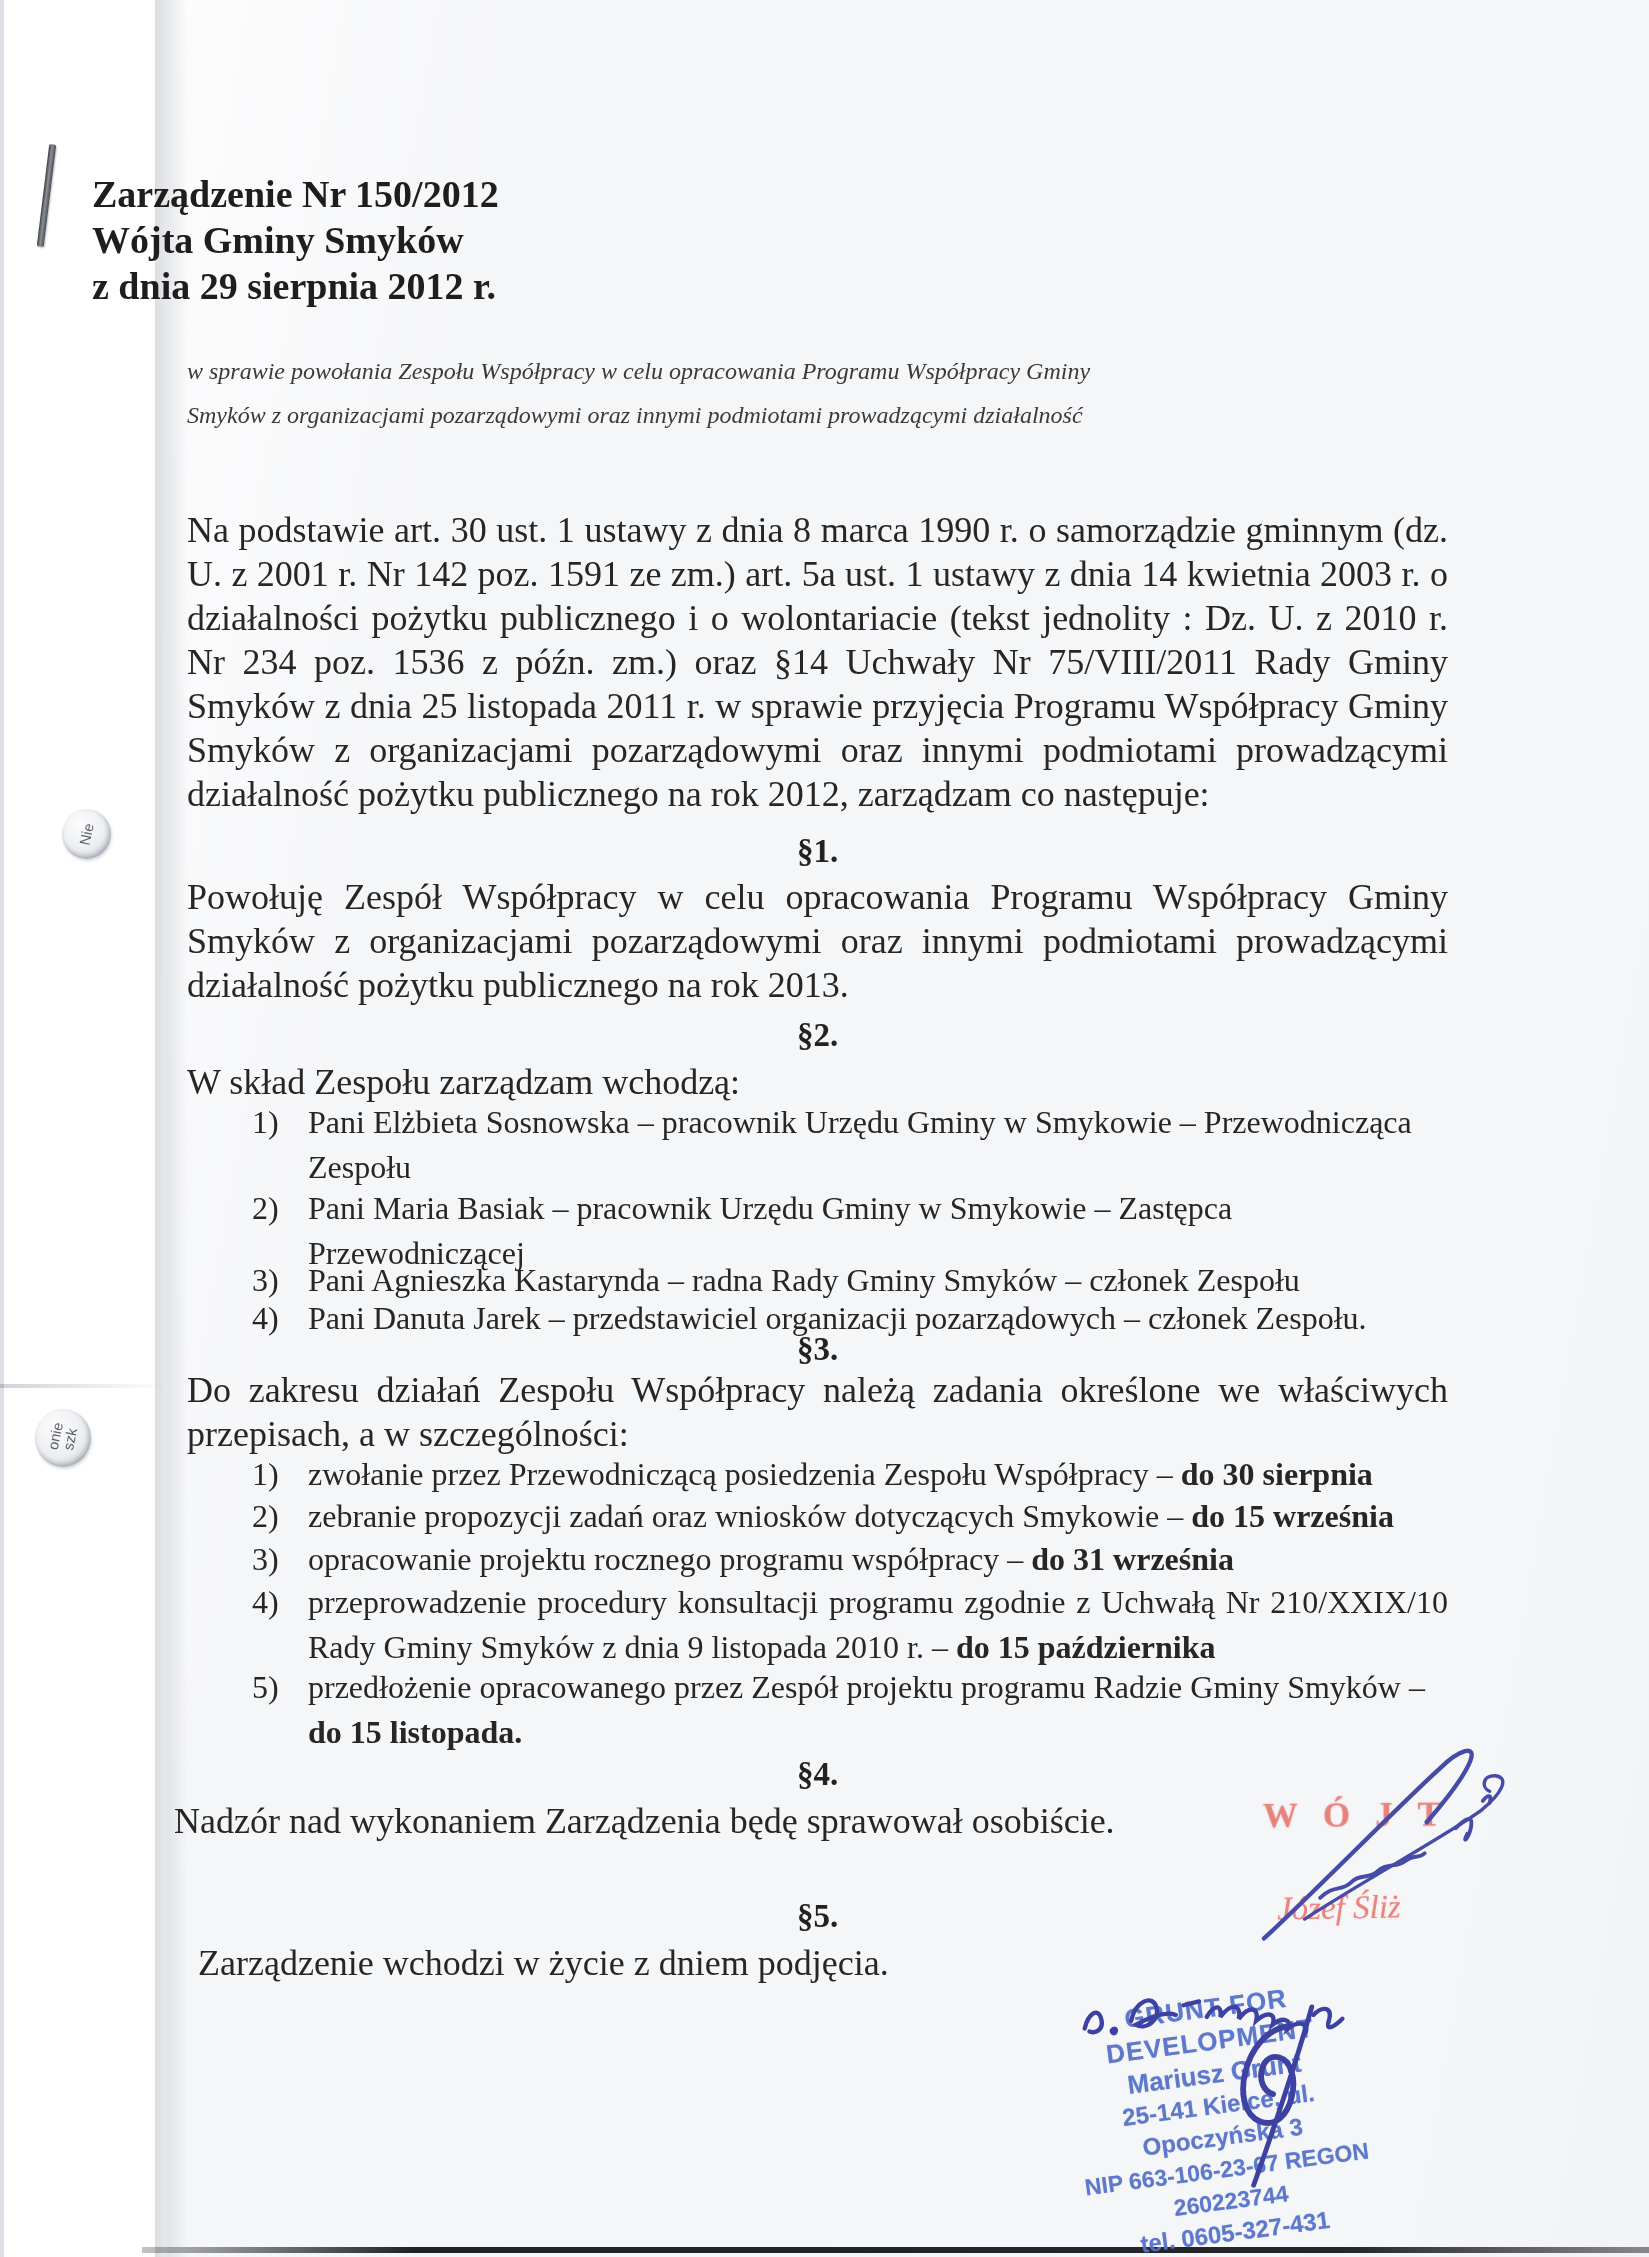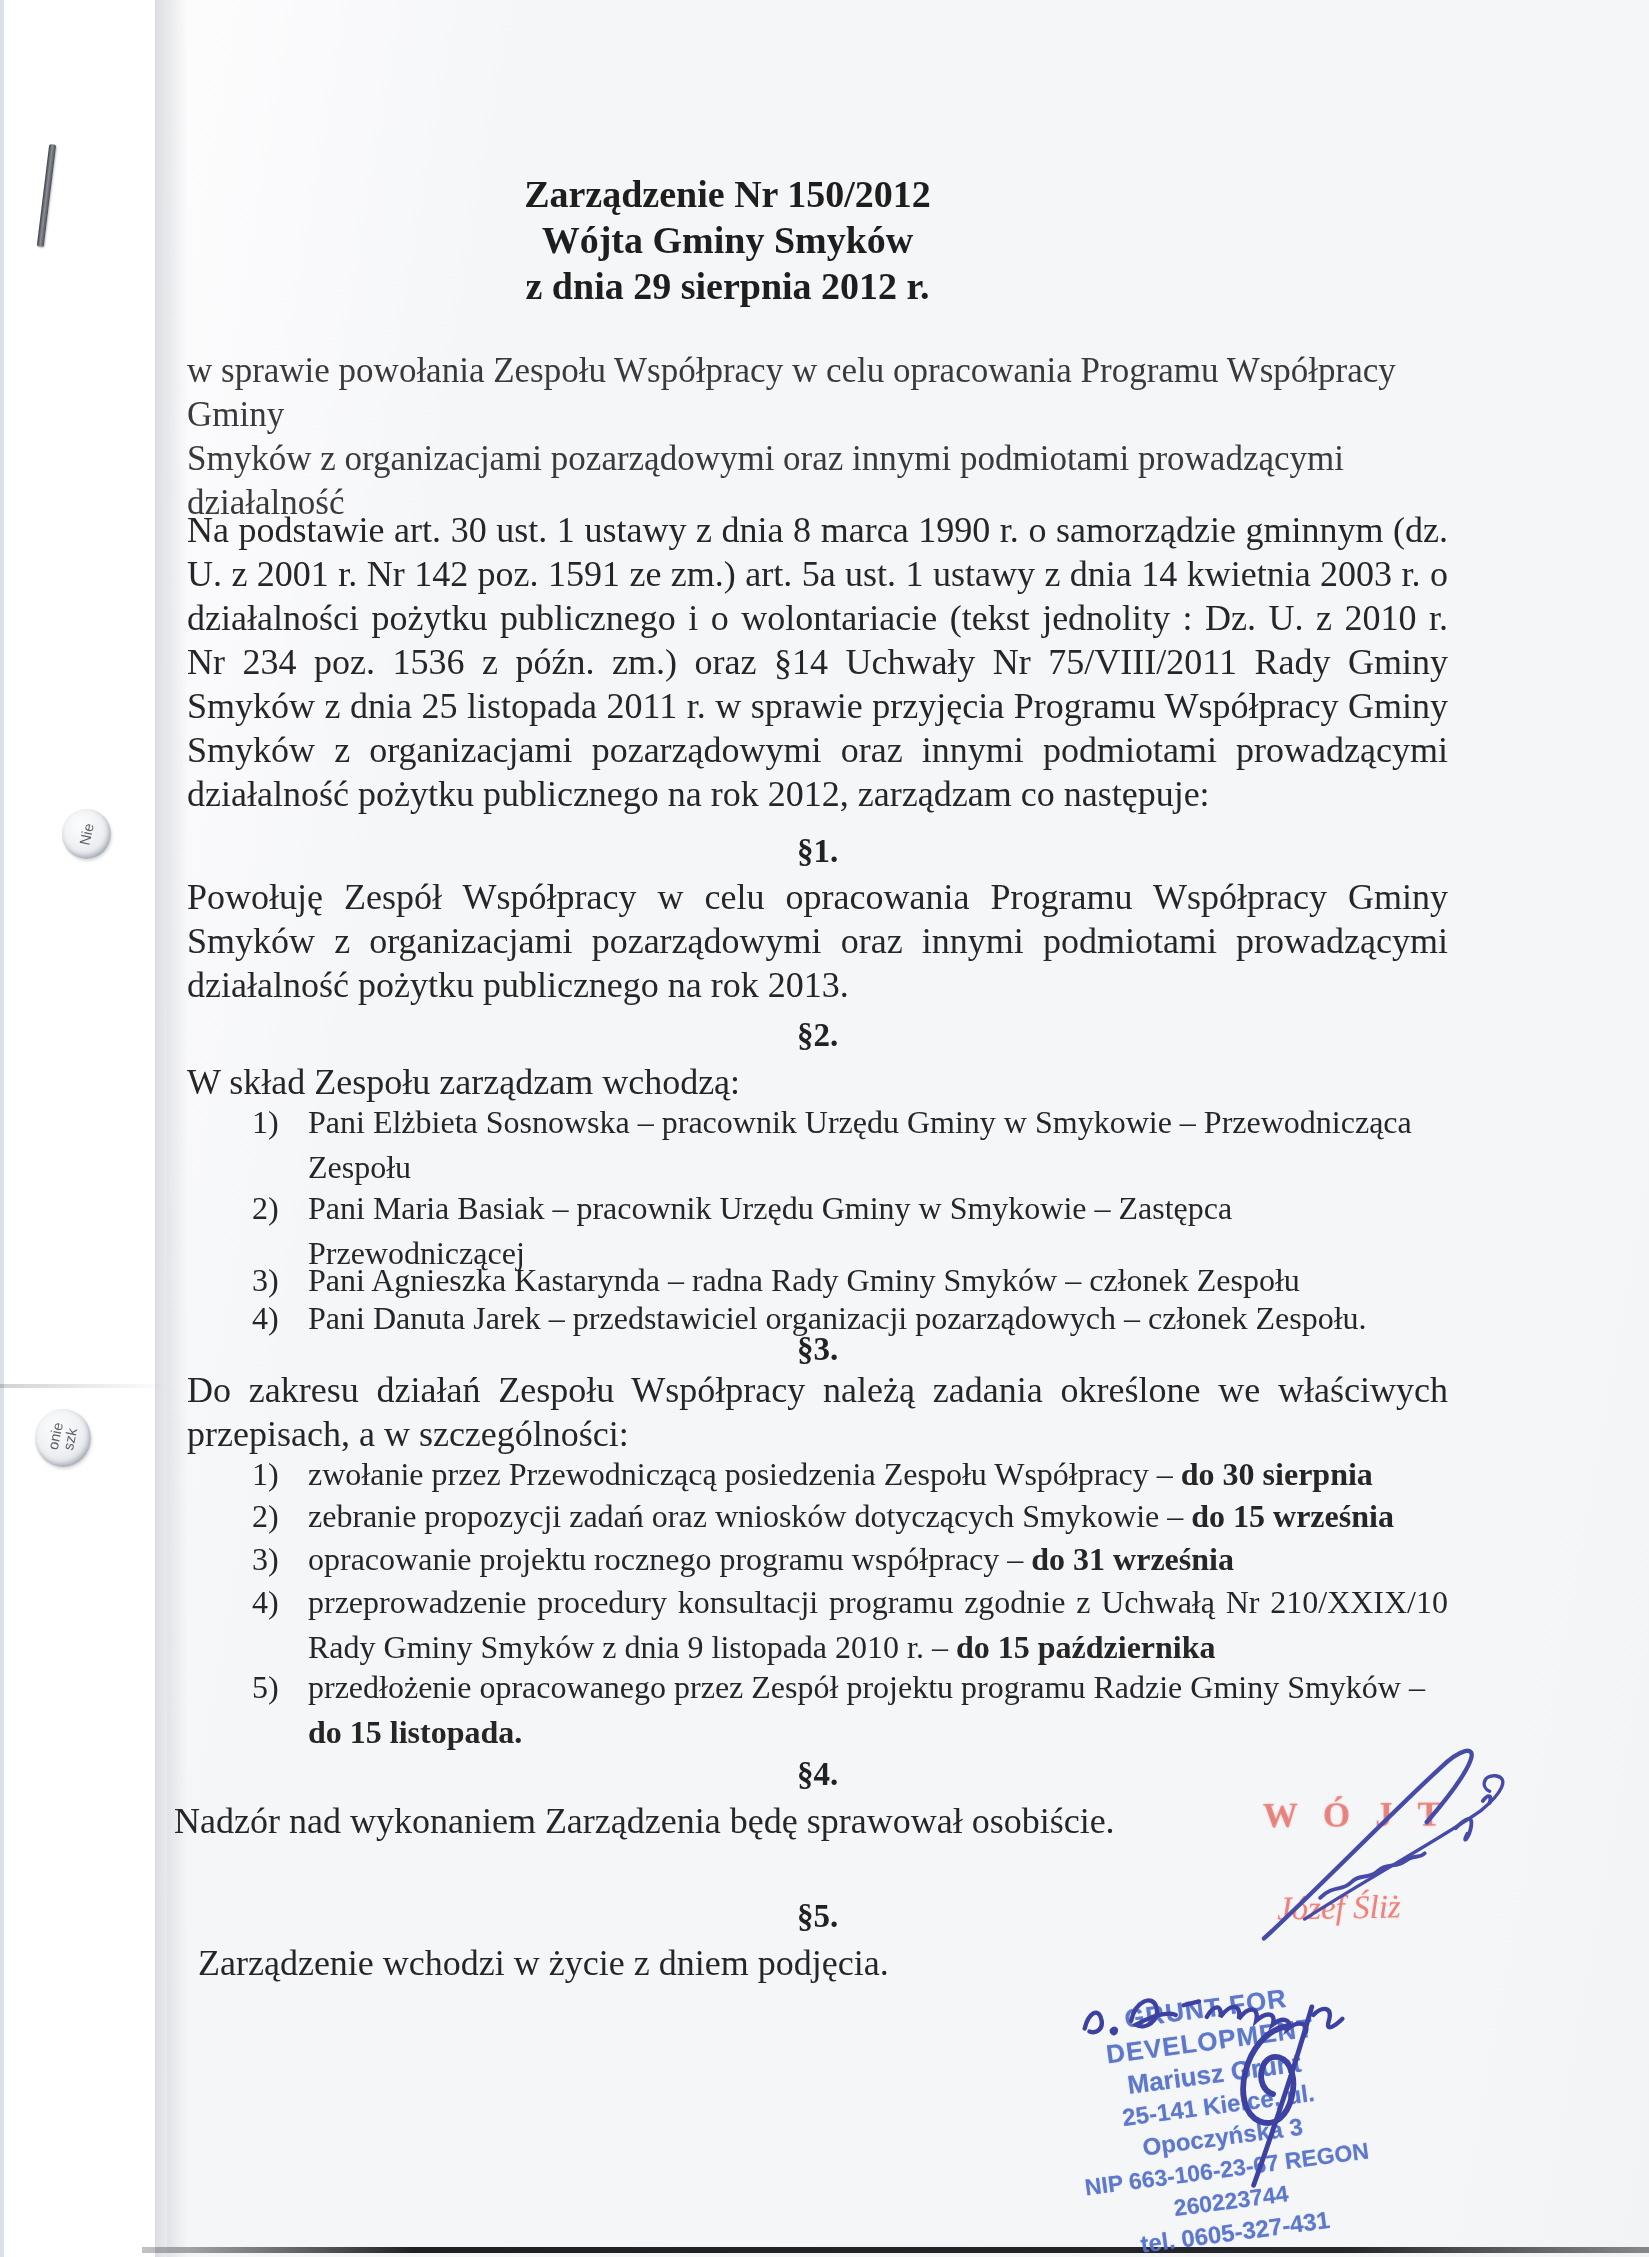--- a/index.html
+++ b/index.html
@@ -23,23 +23,23 @@
   .sticker{position:absolute;border-radius:50%;overflow:hidden;
     box-shadow:inset -1.9px -2.9px 5.8px rgba(120,126,138,.55), 1px 1.9px 2.9px rgba(140,146,158,.35);
     background:radial-gradient(circle at 38% 32%,#fdfdfe 0%,#eceef1 55%,#cfd3d9 100%);
     display:flex;align-items:center;justify-content:center;}
   .sticker-1{left:62px;top:809px;width:49px;height:50px;}
   .sticker-2{left:35px;top:1409px;width:56px;height:58px;}
   .sticker-text{font-family:"Liberation Sans",sans-serif;color:#5c6068;line-height:14.6px;
     font-size:14.6px;transform:rotate(-78deg);white-space:nowrap;text-align:center;}
   
   .abs{position:absolute;}
-  .title-block{left:92px;top:171px;width:1271px;text-align:center;
+  .title-block{left:92px;top:171px;width:1271px;text-align:left;
     font-weight:bold;font-size:38px;line-height:46px;color:#1e1e1e;}
-  .subject{left:187px;top:349px;width:1271px;font-size:35px;
+  .subject{left:187px;top:349px;width:1271px;font-style:italic;font-size:24px;
     line-height:44px;color:#3a3a3a;}
   .body-text{font-size:36px;line-height:44px;color:#262626;}
   .justify{text-align:justify;}
   .sec-heading{left:187px;width:1261px;text-align:center;font-weight:bold;font-size:33px;color:#222;}
   .list-item{position:absolute;font-size:32px;line-height:45px;color:#262626;}
   .li-num{position:absolute;left:0;top:0;}
   .li-text{display:block;margin-left:56px;}
   
   .wojt-stamp{left:1263px;top:1795px;width:252px;font-weight:bold;font-size:35px;
     letter-spacing:25px;color:rgba(228,98,92,.62);text-shadow:0 0 1.9px rgba(228,98,92,.45);

